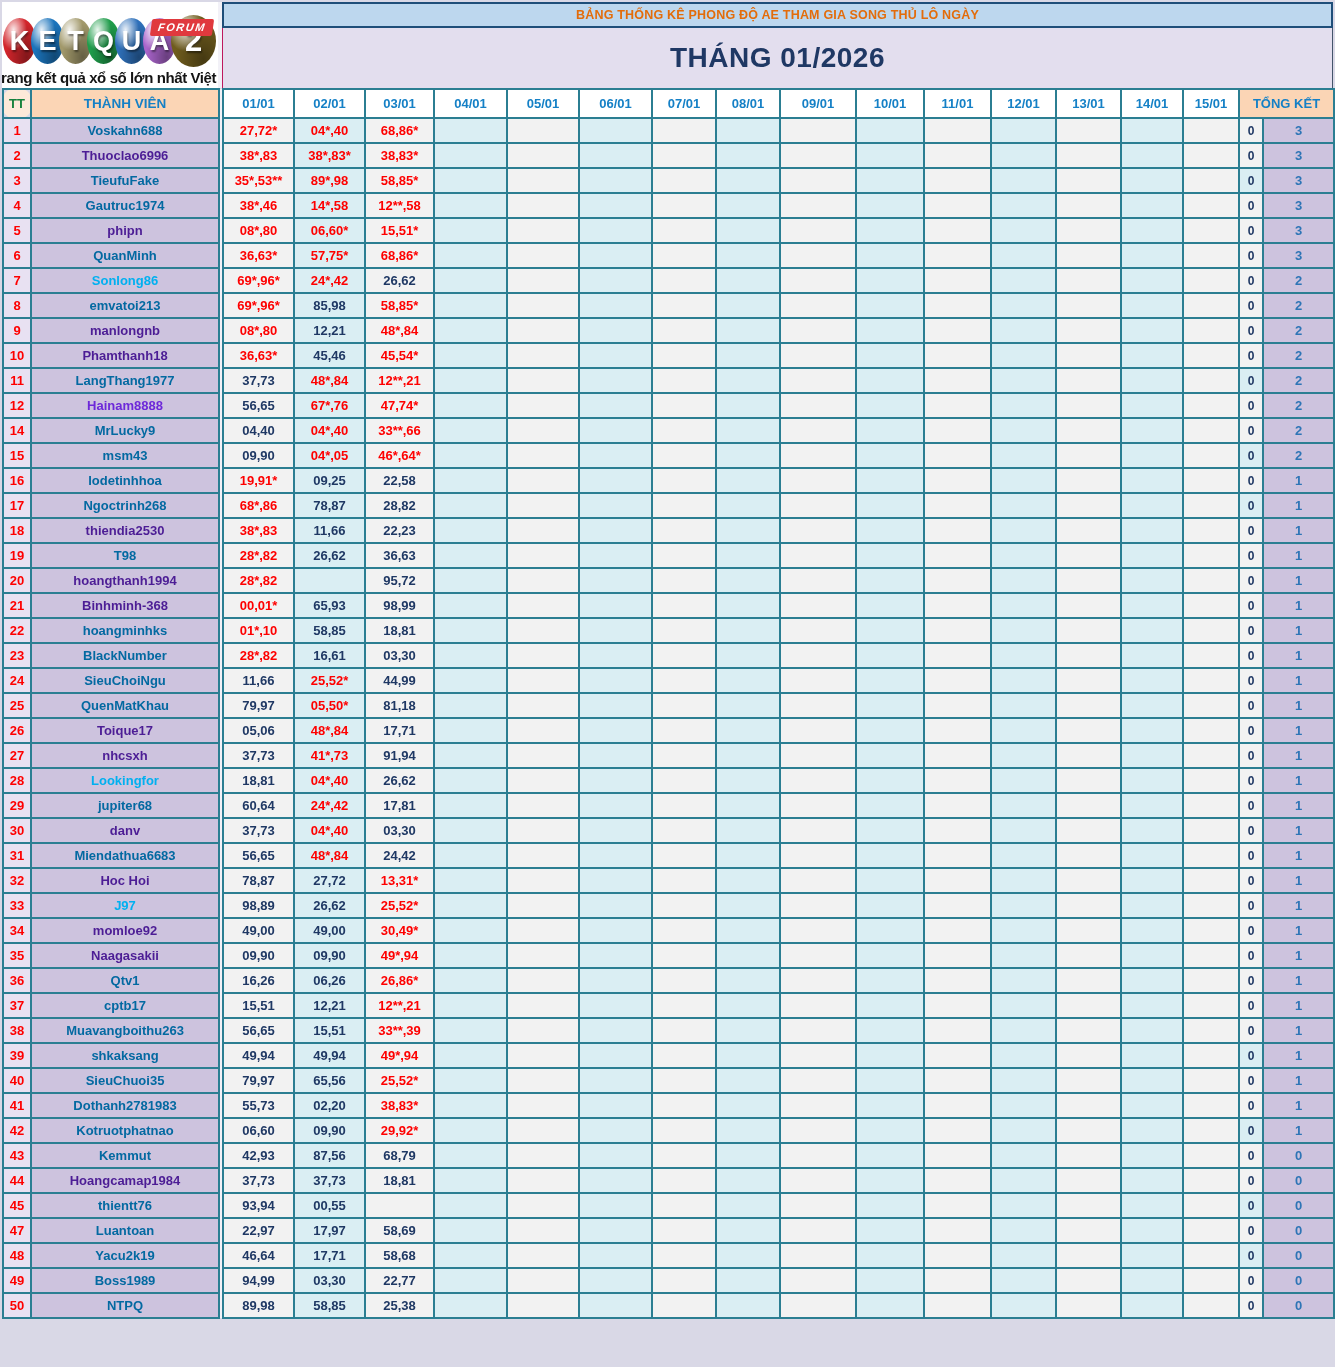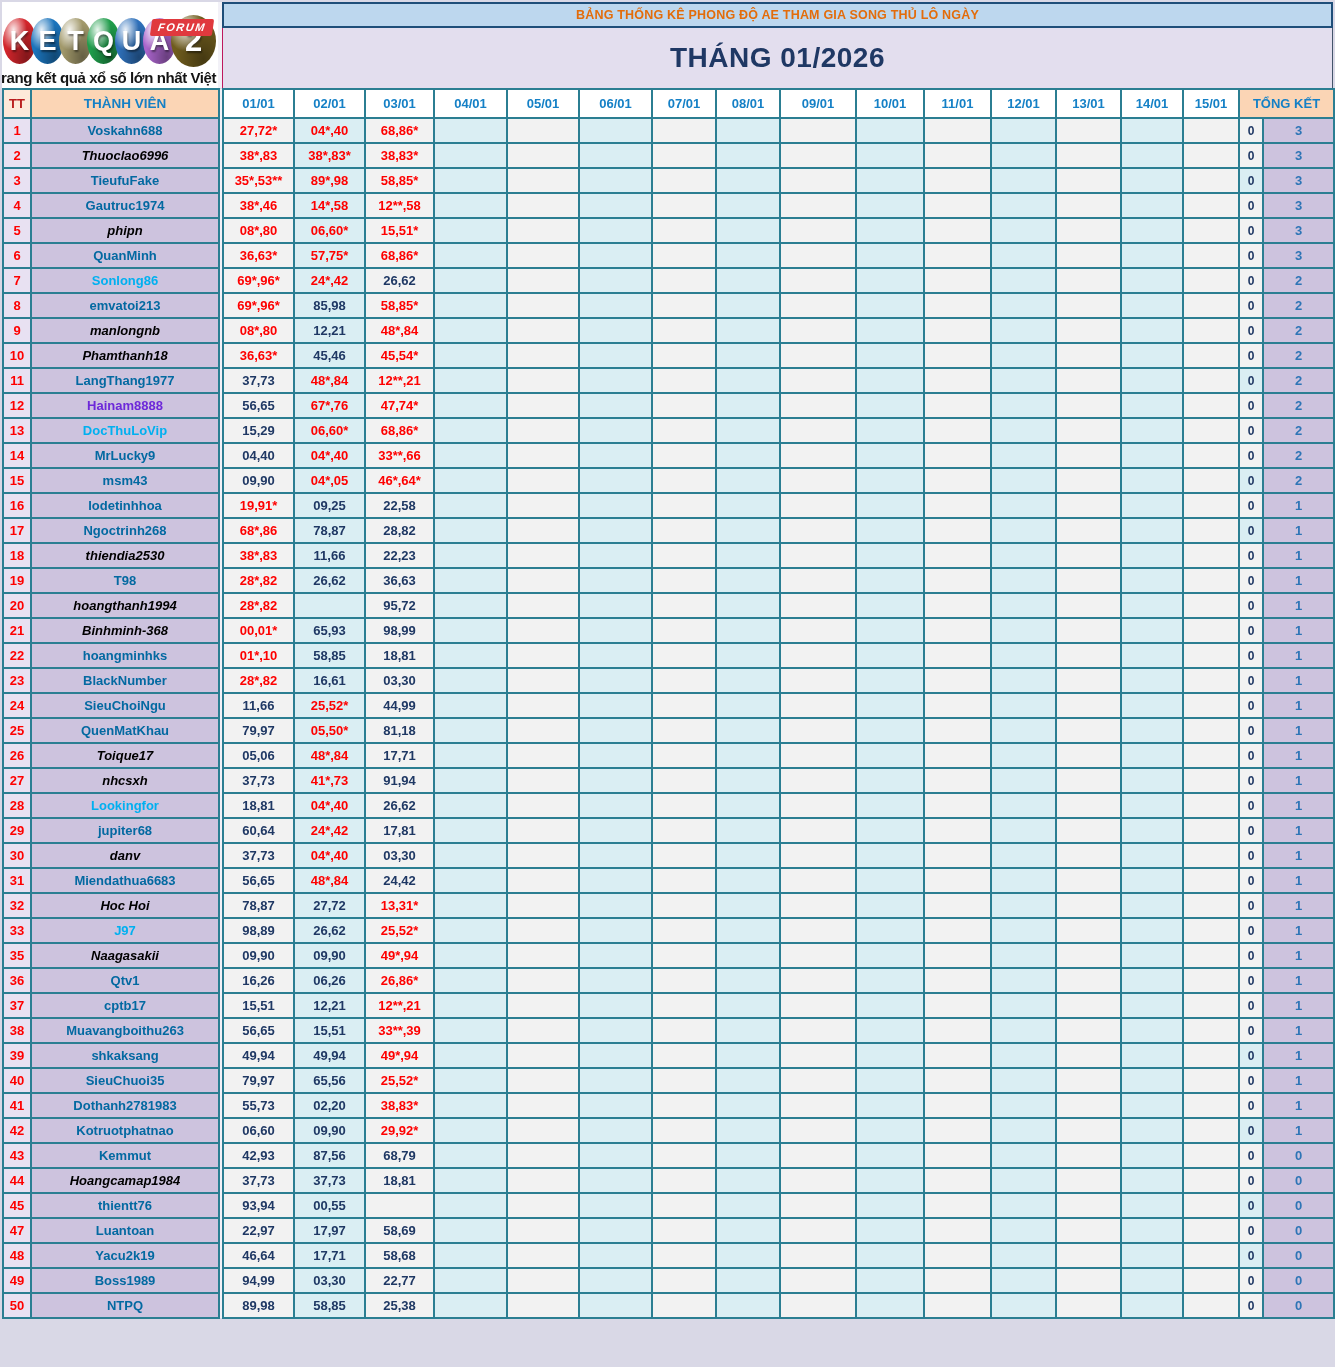--- a/index.html
+++ b/index.html
@@ -24,36 +24,36 @@
   .banner{height:22px;flex:none;background:#bdd7ee;border:2px solid #1f4e79;display:flex;align-items:center;justify-content:center;
         color:#e36c0a;font-weight:bold;font-size:12.5px;letter-spacing:.2px;}
   .month{flex:1;background:#e3deee;border-left:1px solid #be185d;border-right:1px solid #44546a;
         display:flex;align-items:center;justify-content:center;color:#1f3864;font-weight:bold;font-size:28px;letter-spacing:.5px;}
   
   table.grid{border-collapse:collapse;table-layout:fixed;width:1331px;}
   .grid th,.grid td{border:2px solid #2b7e92;padding:0;text-align:center;overflow:hidden;white-space:nowrap;
         font-weight:bold;font-size:13px;}
   .grid thead tr{height:29px;}
   .grid tbody tr{height:25px;}
-  th.h-tt{background:#fde9d9;color:#b91c1c;}
+  th.h-tt{background:#fde9d9;color:#15803d;border-radius:10px;}
   th.h-member{background:#fbd5b5;color:#1580c6;font-size:13.5px;}
   th.h-date{background:#ffffff;color:#1580c6;}
   th.h-total{background:#fbd5b5;color:#1580c6;margin-top:46px;}
   .spacer{border:none !important;background:#f2f1f7;}
   td.c-tt{background:#e8e1f2;color:#fe0000;}
   td.c-name{background:#cdc3de;}
   td.c-val{color:#1f3864;}
   td.c-val.red{color:#fe0000;}
   td.bg-odd{background:#f2f2f2;}
   td.bg-even{background:#daeef3;}
   td.c-zero{background:#f2f2f2;color:#1f3864;font-size:12px;}
   td.c-zero.hl{background:#daeef3;}
   td.c-total{background:#cdc3de;color:#2e75b6;}
   .nc-brown{color:#0369a1;}
-  .nc-black{color:#000000;font-style:italic;}
+  .nc-black{color:#4c1d95;}
   .nc-cyan{color:#00b0f0;}
   .nc-orange{color:#6d28d9;margin-left:6px;}
 </style>
 </head>
 <body>
 
 <div class="page">
 
   <div class="topbar">
     <div class="logo-box">
@@ -381,42 +381,20 @@
           <td class="c-val bg-even"></td>
           <td class="c-val bg-odd"></td>
           <td class="c-val bg-even"></td>
           <td class="c-val bg-odd"></td>
           <td class="c-val bg-even"></td>
           <td class="c-val bg-odd"></td>
           <td class="c-zero">0</td>
           <td class="c-total">2</td>
         </tr>
         <tr>
-          <td class="c-tt">13</td>
-          <td class="c-name nc-cyan">DocThuLoVip</td>
-          <td class="spacer"></td>
-          <td class="c-val bg-odd">15,29</td>
-          <td class="c-val bg-even red">06,60*</td>
-          <td class="c-val bg-odd red">68,86*</td>
-          <td class="c-val bg-even"></td>
-          <td class="c-val bg-odd"></td>
-          <td class="c-val bg-even"></td>
-          <td class="c-val bg-odd"></td>
-          <td class="c-val bg-even"></td>
-          <td class="c-val bg-odd"></td>
-          <td class="c-val bg-even"></td>
-          <td class="c-val bg-odd"></td>
-          <td class="c-val bg-even"></td>
-          <td class="c-val bg-odd"></td>
-          <td class="c-val bg-even"></td>
-          <td class="c-val bg-odd"></td>
-          <td class="c-zero">0</td>
-          <td class="c-total">2</td>
-        </tr>
-        <tr>
           <td class="c-tt">14</td>
           <td class="c-name nc-brown">MrLucky9</td>
           <td class="spacer"></td>
           <td class="c-val bg-odd">04,40</td>
           <td class="c-val bg-even red">04*,40</td>
           <td class="c-val bg-odd red">33**,66</td>
           <td class="c-val bg-even"></td>
           <td class="c-val bg-odd"></td>
           <td class="c-val bg-even"></td>
           <td class="c-val bg-odd"></td>
@@ -827,20 +805,42 @@
           <td class="c-zero">0</td>
           <td class="c-total">1</td>
         </tr>
         <tr>
           <td class="c-tt">33</td>
           <td class="c-name nc-cyan">J97</td>
           <td class="spacer"></td>
           <td class="c-val bg-odd">98,89</td>
           <td class="c-val bg-even">26,62</td>
           <td class="c-val bg-odd red">25,52*</td>
+          <td class="c-val bg-even"></td>
+          <td class="c-val bg-odd"></td>
+          <td class="c-val bg-even"></td>
+          <td class="c-val bg-odd"></td>
+          <td class="c-val bg-even"></td>
+          <td class="c-val bg-odd"></td>
+          <td class="c-val bg-even"></td>
+          <td class="c-val bg-odd"></td>
+          <td class="c-val bg-even"></td>
+          <td class="c-val bg-odd"></td>
+          <td class="c-val bg-even"></td>
+          <td class="c-val bg-odd"></td>
+          <td class="c-zero">0</td>
+          <td class="c-total">1</td>
+        </tr>
+        <tr>
+          <td class="c-tt">34</td>
+          <td class="c-name nc-black">momloe92</td>
+          <td class="spacer"></td>
+          <td class="c-val bg-odd">49,00</td>
+          <td class="c-val bg-even">49,00</td>
+          <td class="c-val bg-odd red">30,49*</td>
           <td class="c-val bg-even"></td>
           <td class="c-val bg-odd"></td>
           <td class="c-val bg-even"></td>
           <td class="c-val bg-odd"></td>
           <td class="c-val bg-even"></td>
           <td class="c-val bg-odd"></td>
           <td class="c-val bg-even"></td>
           <td class="c-val bg-odd"></td>
           <td class="c-val bg-even"></td>
           <td class="c-val bg-odd"></td>

